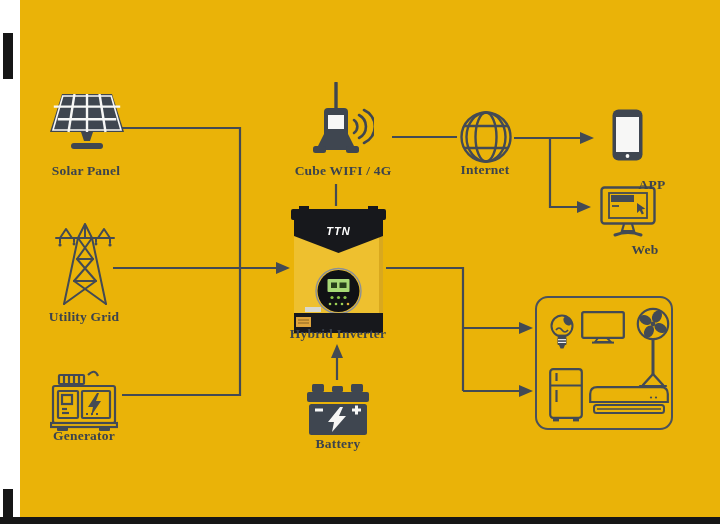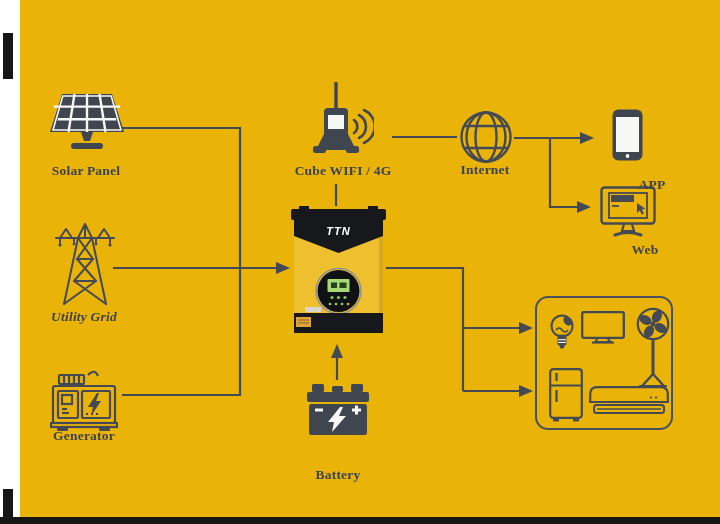--- a/index.html
+++ b/index.html
@@ -88,21 +88,21 @@
         <path d="M22,59 L54,82 M44,59 L12,82"></path>
       </g>
       <g fill="#434a54">
         <circle cx="8" cy="23" r="1.6"></circle>
           <circle cx="58" cy="23" r="1.6"></circle>
         <circle cx="22" cy="22" r="1.4"></circle>
           <circle cx="44" cy="22" r="1.4"></circle>
       </g>
     </svg>
   </div>
-  <div class="lbl" style="left:84px;top:309px;font-style:italic;">Utility Grid</div>
+  <div class="lbl" style="left:84px;top:309px;">Utility Grid</div>
 
   <div class="node" style="left:50px;top:366px;">
     <svg width="68" height="66" viewBox="0 0 68 66">
       <g stroke="#434a54" stroke-width="2.2" fill="none">
         <rect x="3" y="20" width="62" height="37" rx="2"></rect>
         <rect x="8" y="25" width="20" height="27" rx="1"></rect>
         <rect x="12" y="29" width="10" height="9"></rect>
         <line x1="12" y1="43" x2="17" y2="43"></line>
         <line x1="12" y1="47" x2="19" y2="47"></line>
         <rect x="32" y="25" width="28" height="27" rx="1"></rect>
@@ -207,37 +207,38 @@
           <circle cx="45" cy="98" r="1.3"></circle>
           <circle cx="51" cy="98" r="1.3"></circle>
           <circle cx="57" cy="98" r="1.3" fill="#e2b33a"></circle>
       </g>
       <rect x="3" y="107" width="89" height="20" fill="#17181c"></rect>
       <rect x="5" y="111" width="15" height="10" fill="#dfa43c"></rect>
       <line x1="7" y1="114" x2="18" y2="114" stroke="#8a6420" stroke-width="1"></line>
       <line x1="7" y1="117" x2="18" y2="117" stroke="#8a6420" stroke-width="1"></line>
     </svg>
   </div>
+  <div class="lbl" style="left:338px;top:326px;">Hybrid Inverter</div>
 
   <div class="node" style="left:307px;top:384px;">
     <svg width="62" height="52" viewBox="0 0 62 52">
       <g fill="#3f4650">
         <rect x="5" y="0" width="12" height="8" rx="1.5"></rect>
         <rect x="25" y="2" width="11" height="6" rx="1.5"></rect>
         <rect x="44" y="0" width="12" height="8" rx="1.5"></rect>
         <rect x="0" y="8" width="62" height="10" rx="2"></rect>
         <rect x="2" y="20" width="58" height="31" rx="2.5"></rect>
       </g>
       <rect x="8" y="24.5" width="8" height="3" fill="#f7f7f6"></rect>
       <rect x="45" y="24.5" width="9" height="3" fill="#f7f7f6"></rect>
       <rect x="48" y="21.5" width="3" height="9" fill="#f7f7f6"></rect>
       <polygon points="33,23 21,38 27,38 25,48 39,32 32,32 36,23" fill="#f7f7f6"></polygon>
     </svg>
   </div>
-  <div class="lbl" style="left:338px;top:436px;margin-top:31px;">Battery</div>
+  <div class="lbl" style="left:338px;top:436px;">Battery</div>
 
   <div class="home-box">
     <div class="appl" style="left:12px;top:16px;">
       <svg width="28" height="42" viewBox="0 0 28 42">
         <circle cx="13" cy="12" r="10.5" fill="none" stroke="#434a54" stroke-width="2"></circle>
         <ellipse cx="18.5" cy="7" rx="3.6" ry="5" fill="#434a54" transform="rotate(-35 18.5 7)"></ellipse>
         <path d="M7,16 Q10,12 13,16 T19,16" fill="none" stroke="#434a54" stroke-width="1.7"></path>
         <line x1="9" y1="21.5" x2="17" y2="21.5" stroke="#434a54" stroke-width="1.8"></line>
         <rect x="8.5" y="23" width="9" height="8" rx="1" fill="#434a54"></rect>
         <line x1="9" y1="25.7" x2="17" y2="25.7" stroke="#f7f7f6" stroke-width="1.1"></line>

